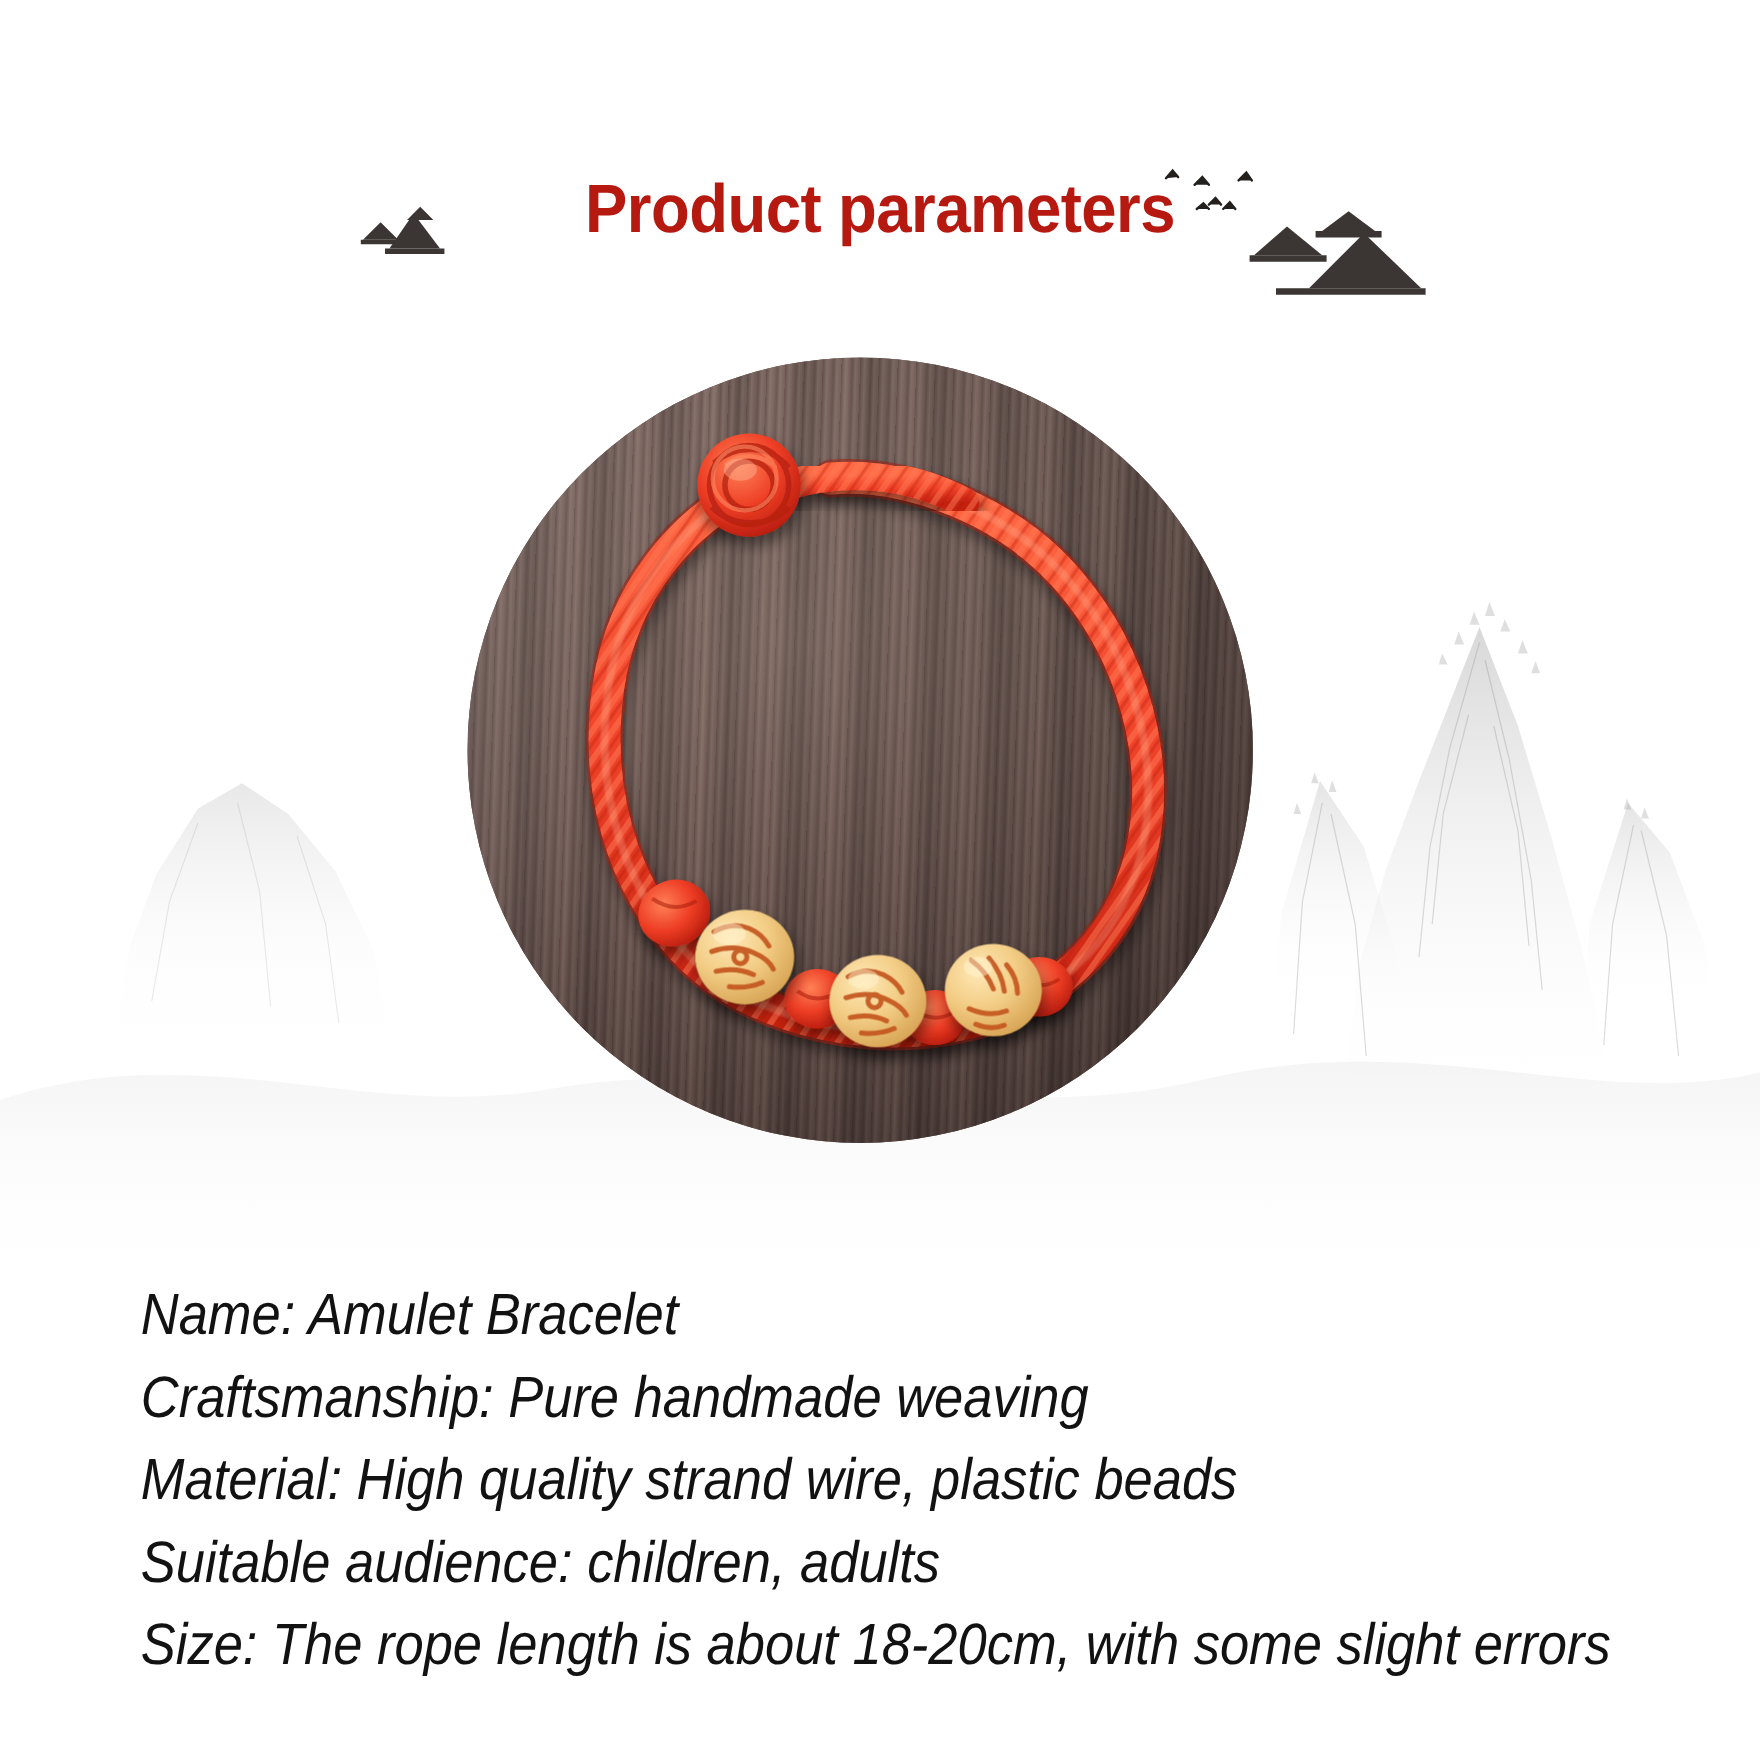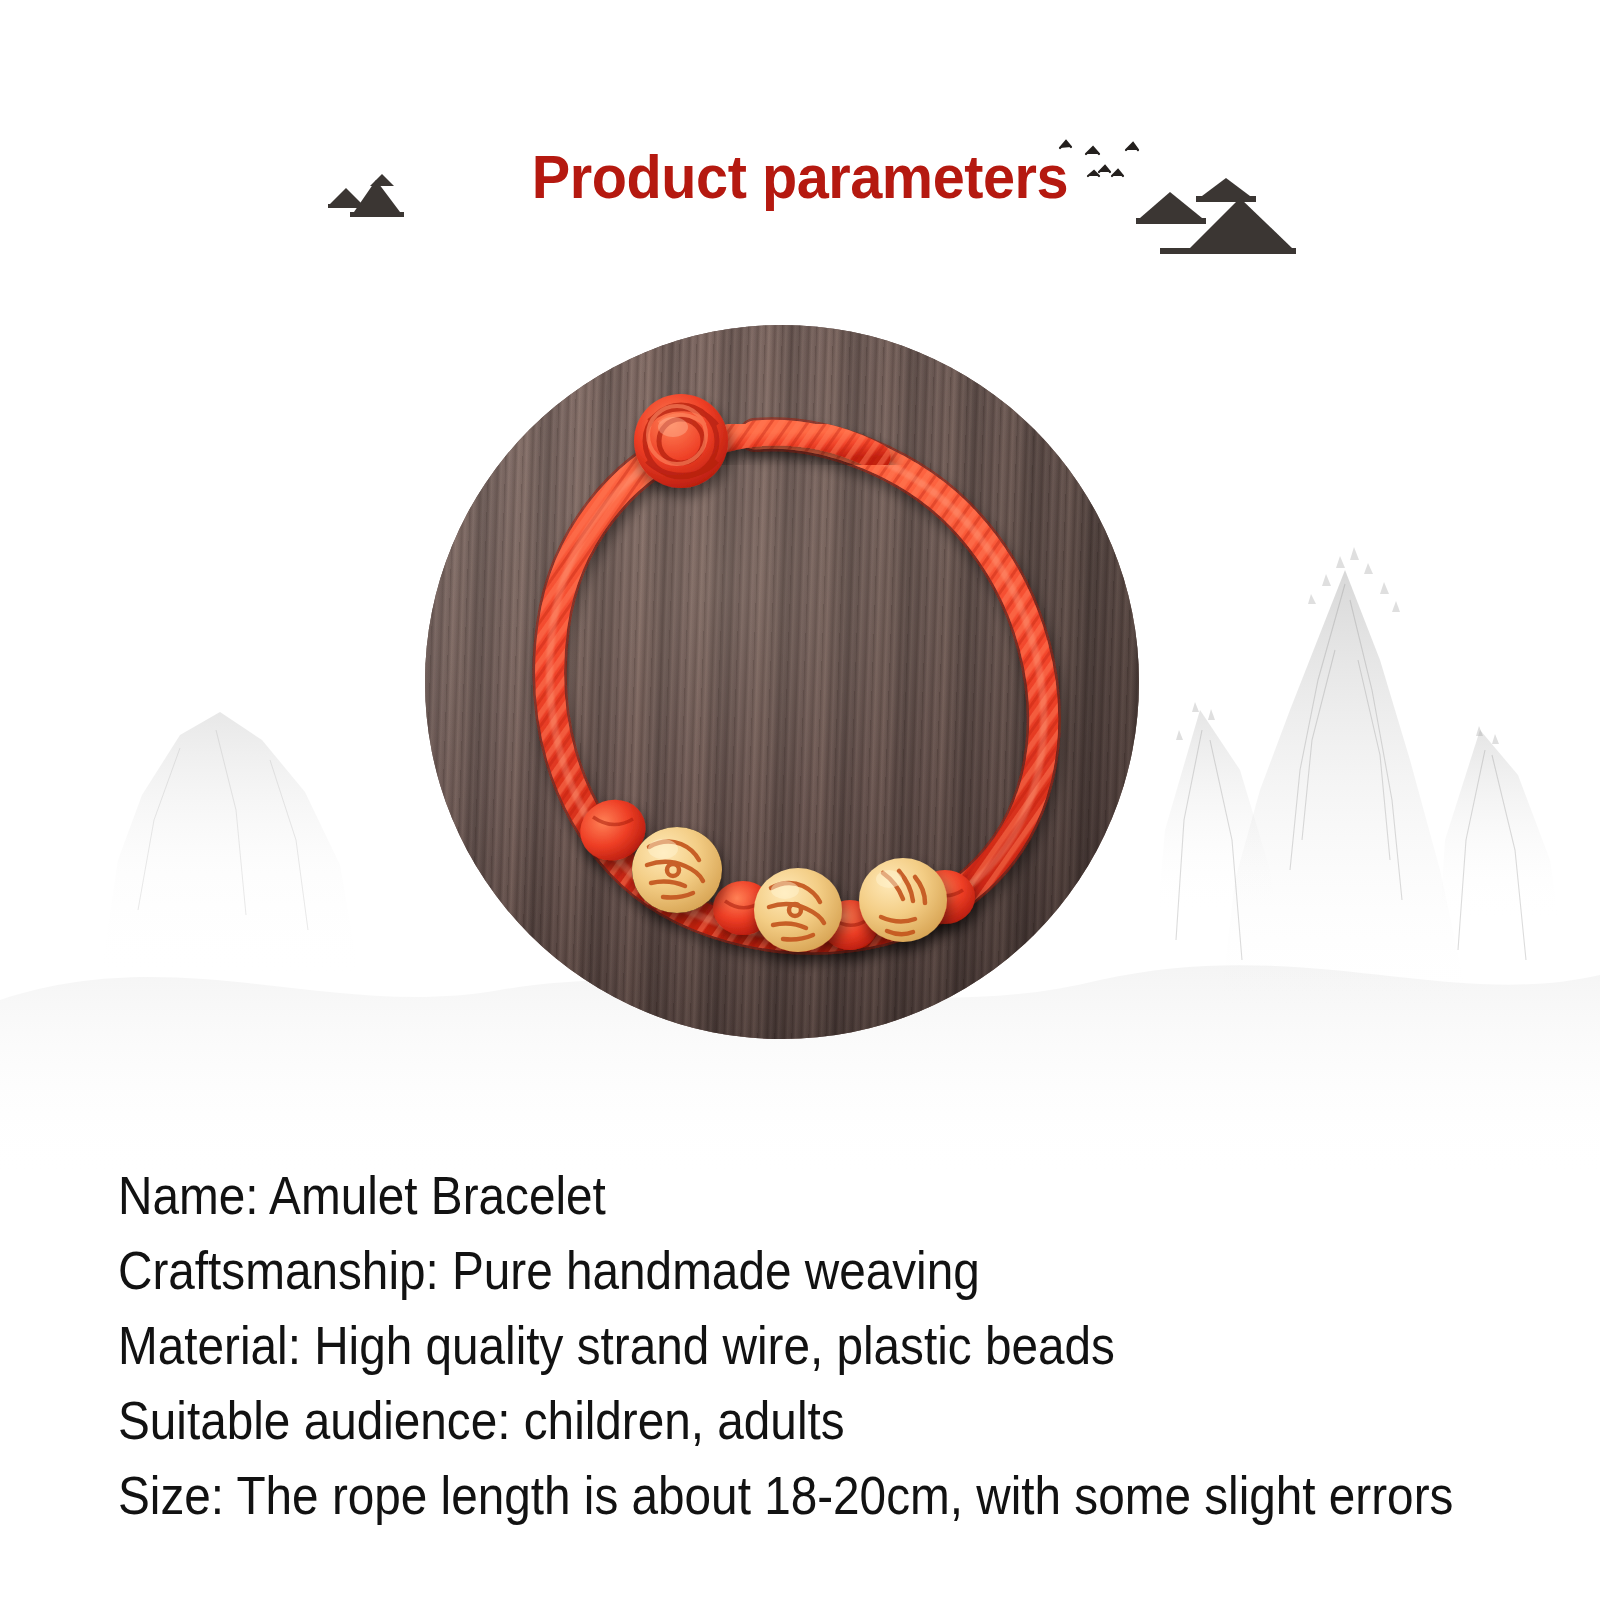--- a/index.html
+++ b/index.html
@@ -41,21 +41,21 @@
     left: 0;
     top: 880px;
     width: 1600px;
     height: 300px;
   }
 
   
   .header {
     position: absolute;
     left: 0;
-    top: 58px;
+    top: 72px;
     width: 1413px;
     height: 150px;
   }
   .title {
     position: absolute;
     left: 0;
     top: 88px;
     width: 1600px;
     text-align: center;
     font-family: "Liberation Sans Narrow", "Liberation Sans", sans-serif;
@@ -120,23 +120,24 @@
     background: radial-gradient(circle at 42% 36%, rgba(255,235,220,0.13) 0%, rgba(255,235,220,0.03) 38%, rgba(0,0,0,0.10) 72%, rgba(0,0,0,0.30) 100%);
   }
   .bracelet-svg {
     position: absolute;
     inset: 0;
   }
 
   
   .specs {
     position: absolute;
-    left: 118px;
+    left: 128px;
     top: 1158px;
     width: 1460px;
+    font-style: italic;
   }
   .spec-line {
     font-family: "Liberation Sans Narrow", "Liberation Sans", sans-serif;
     font-size: 53px;
     line-height: 75px;
     color: #121212;
     white-space: nowrap;
     transform: scaleX(0.90);
     transform-origin: left center;
   }

